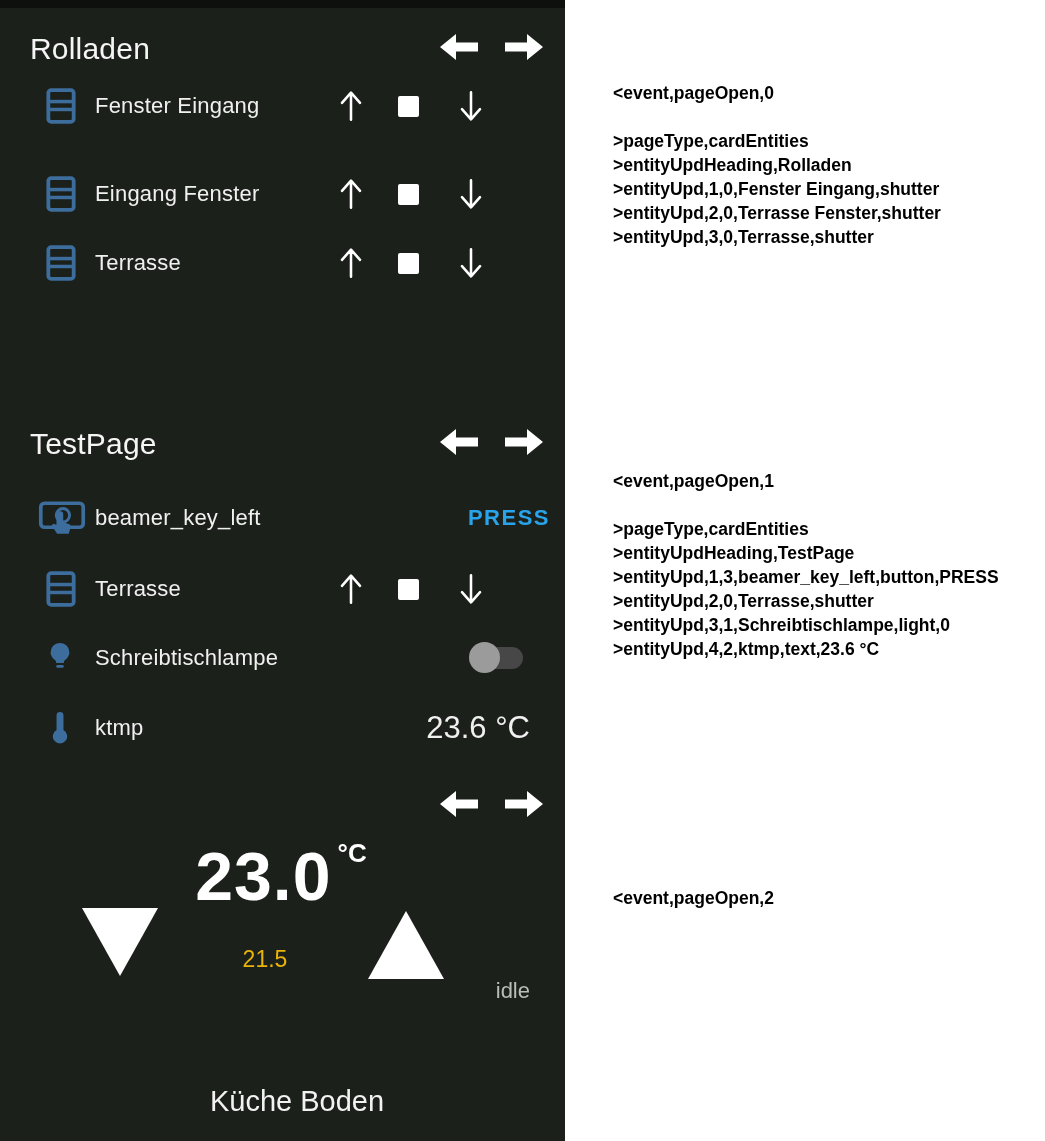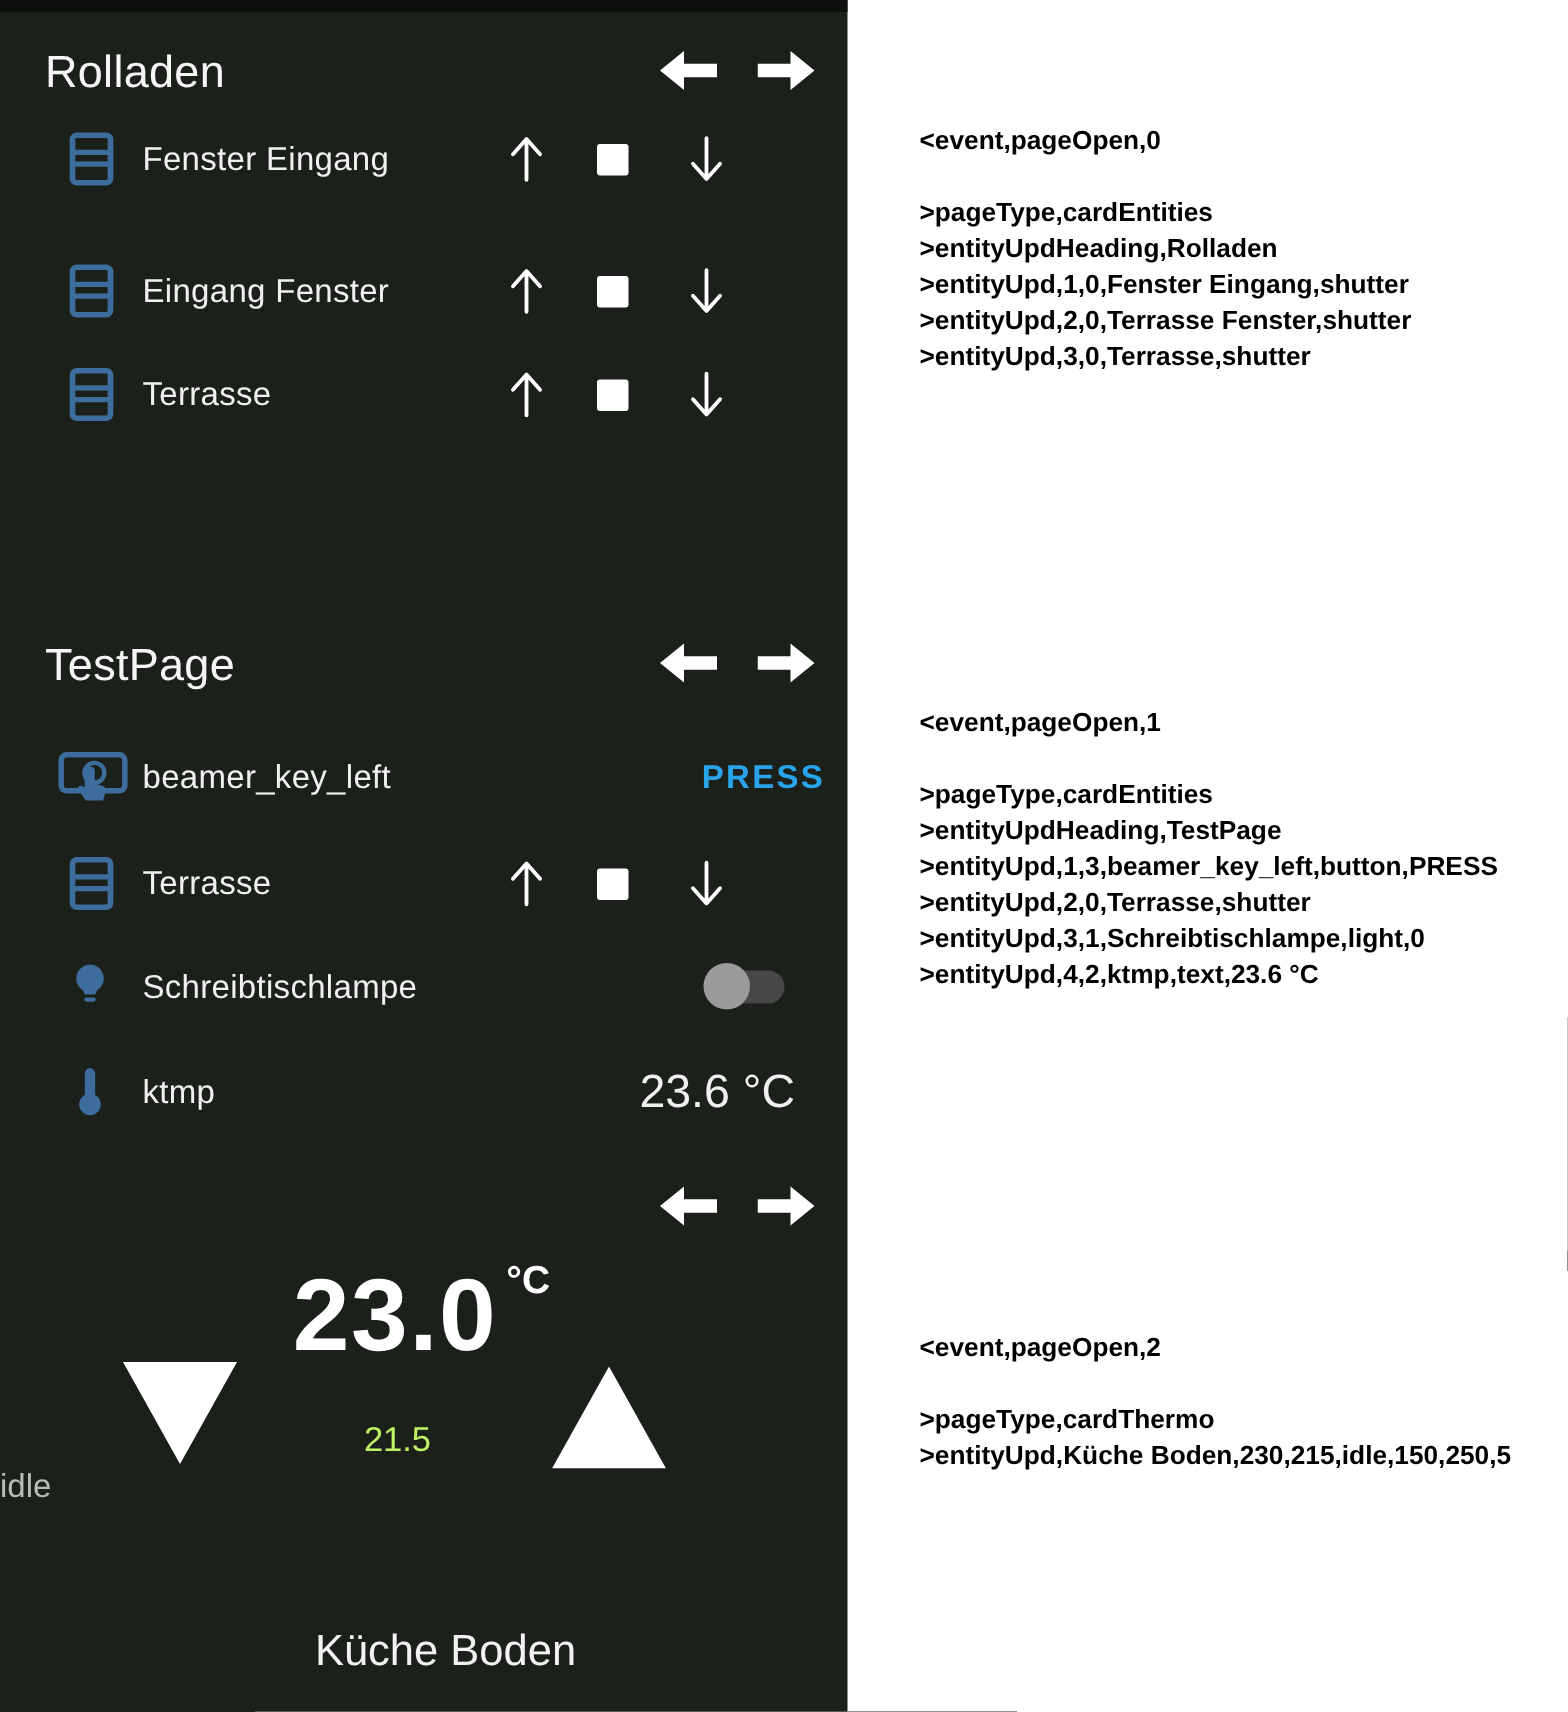--- a/index.html
+++ b/index.html
@@ -35,22 +35,22 @@
   .toggle-knob  { position:absolute; left:0; top:0; width:31px; height:31px; border-radius:50%; background:#9b9b9b; }
 
   .row-value { position:absolute; right:35px; top:50%; transform:translateY(-50%);
                font-size:31px; color:#f0f0f0; white-space:nowrap; }
 
   
   .thermo-temp { position:absolute; left:0; top:78px; width:530px; text-align:center; color:#ffffff;margin-left:16px; }
   .thermo-temp .temp-big { font-size:68px; font-weight:bold; line-height:72px; letter-spacing:1px; }
   .thermo-temp .temp-unit { font-size:26px; font-weight:bold; vertical-align:38px; margin-left:6px; }
   .thermo-setpoint { position:absolute; left:0; top:186px; width:530px; text-align:center;
-                     font-size:23px; line-height:26px; color:#bef264; }
-  .thermo-state { position:absolute; left:0; top:218px; width:530px; text-align:left;
+                     font-size:23px; line-height:26px; color:#eab308; }
+  .thermo-state { position:absolute; left:0; top:218px; width:530px; text-align:right;
                   font-size:22px; line-height:26px; color:#b9bcb8; }
   .tri { position:absolute; cursor:pointer; display:flex; }
   .tri-down { left:82px; top:148px; }
   .tri-up   { left:368px; top:151px; }
   .thermo-title { position:absolute; left:0; top:325px; width:530px; text-align:center;
                   font-size:29px; color:#f2f2f2;margin-left:32px; }
 
   
   .log-block { position:absolute; left:613px; color:#000; font-weight:bold;
                font-size:17.5px; line-height:24px; white-space:nowrap; }
@@ -269,19 +269,15 @@
       <div>&gt;entityUpdHeading,TestPage</div>
       <div>&gt;entityUpd,1,3,beamer_key_left,button,PRESS</div>
       <div>&gt;entityUpd,2,0,Terrasse,shutter</div>
       <div>&gt;entityUpd,3,1,Schreibtischlampe,light,0</div>
       <div>&gt;entityUpd,4,2,ktmp,text,23.6 °C</div>
     </div>
   </div>
 
   <div class="log-block" style="top:886px">
     <div>&lt;event,pageOpen,2</div>
-    <div class="log-lines">
-      <div>&gt;pageType,cardThermo</div>
-      <div>&gt;entityUpd,Küche Boden,230,215,idle,150,250,5</div>
-    </div>
   </div>
 
 </div>
 
 </body></html>

